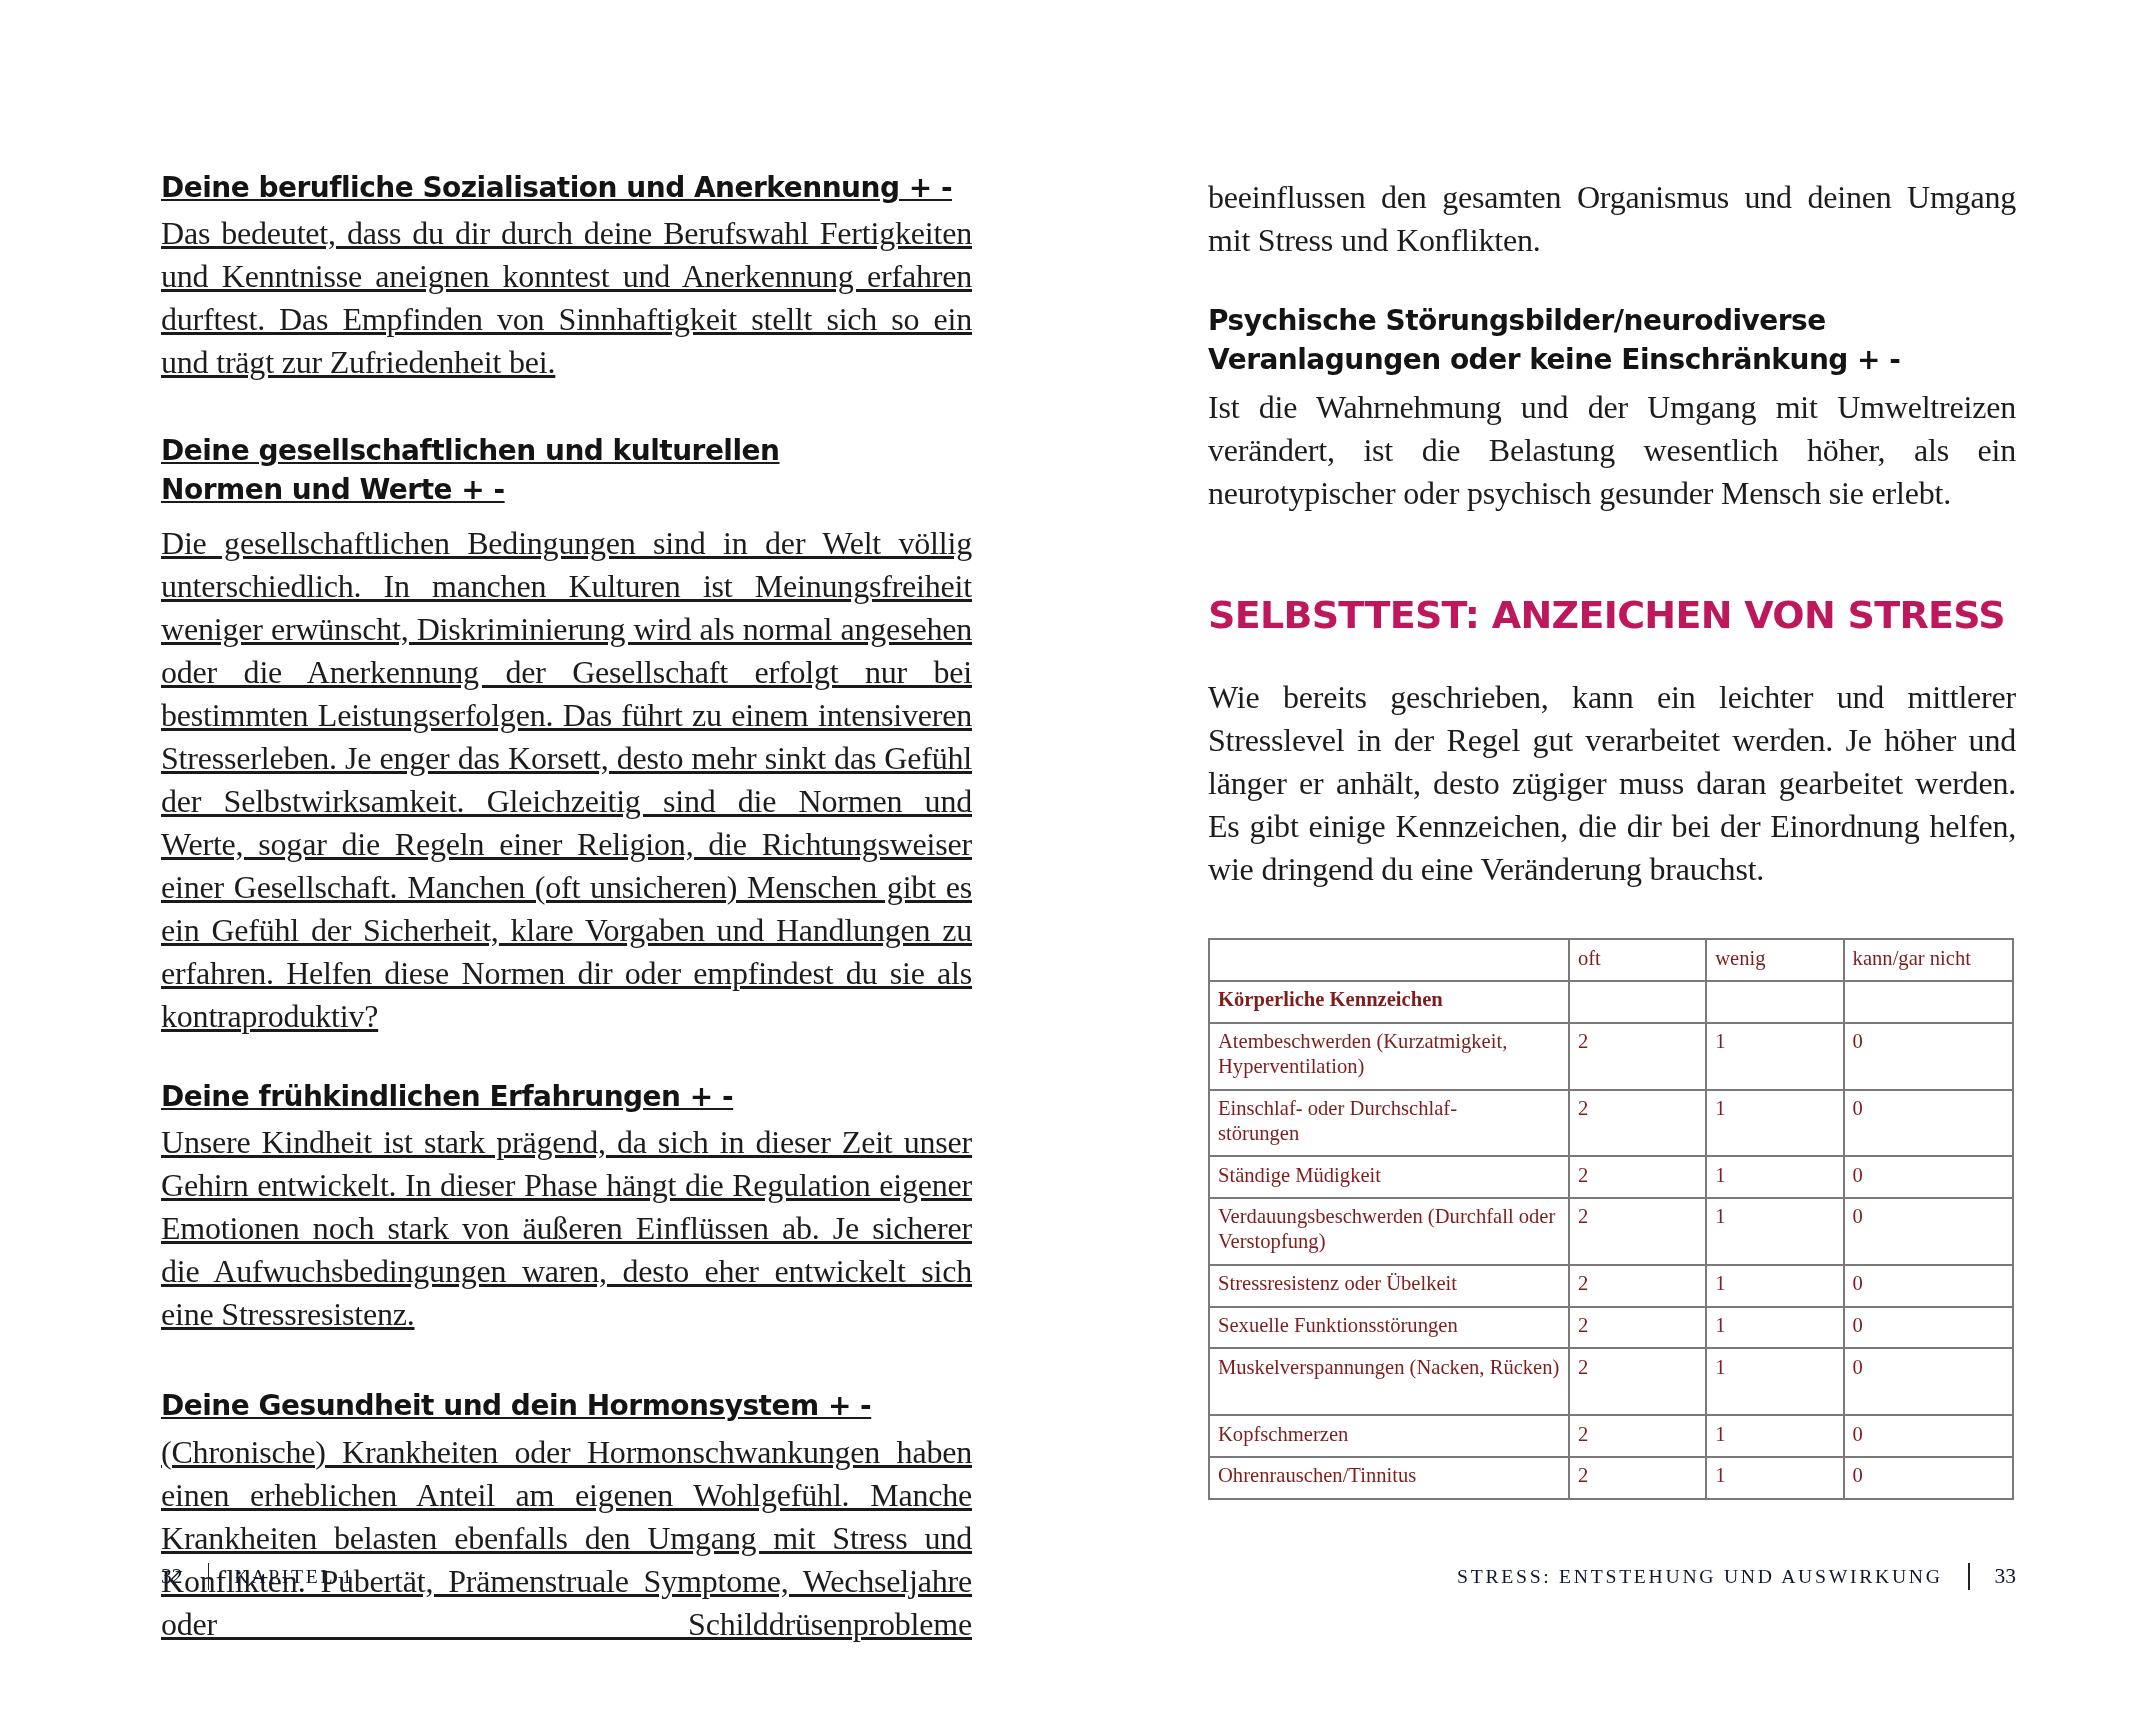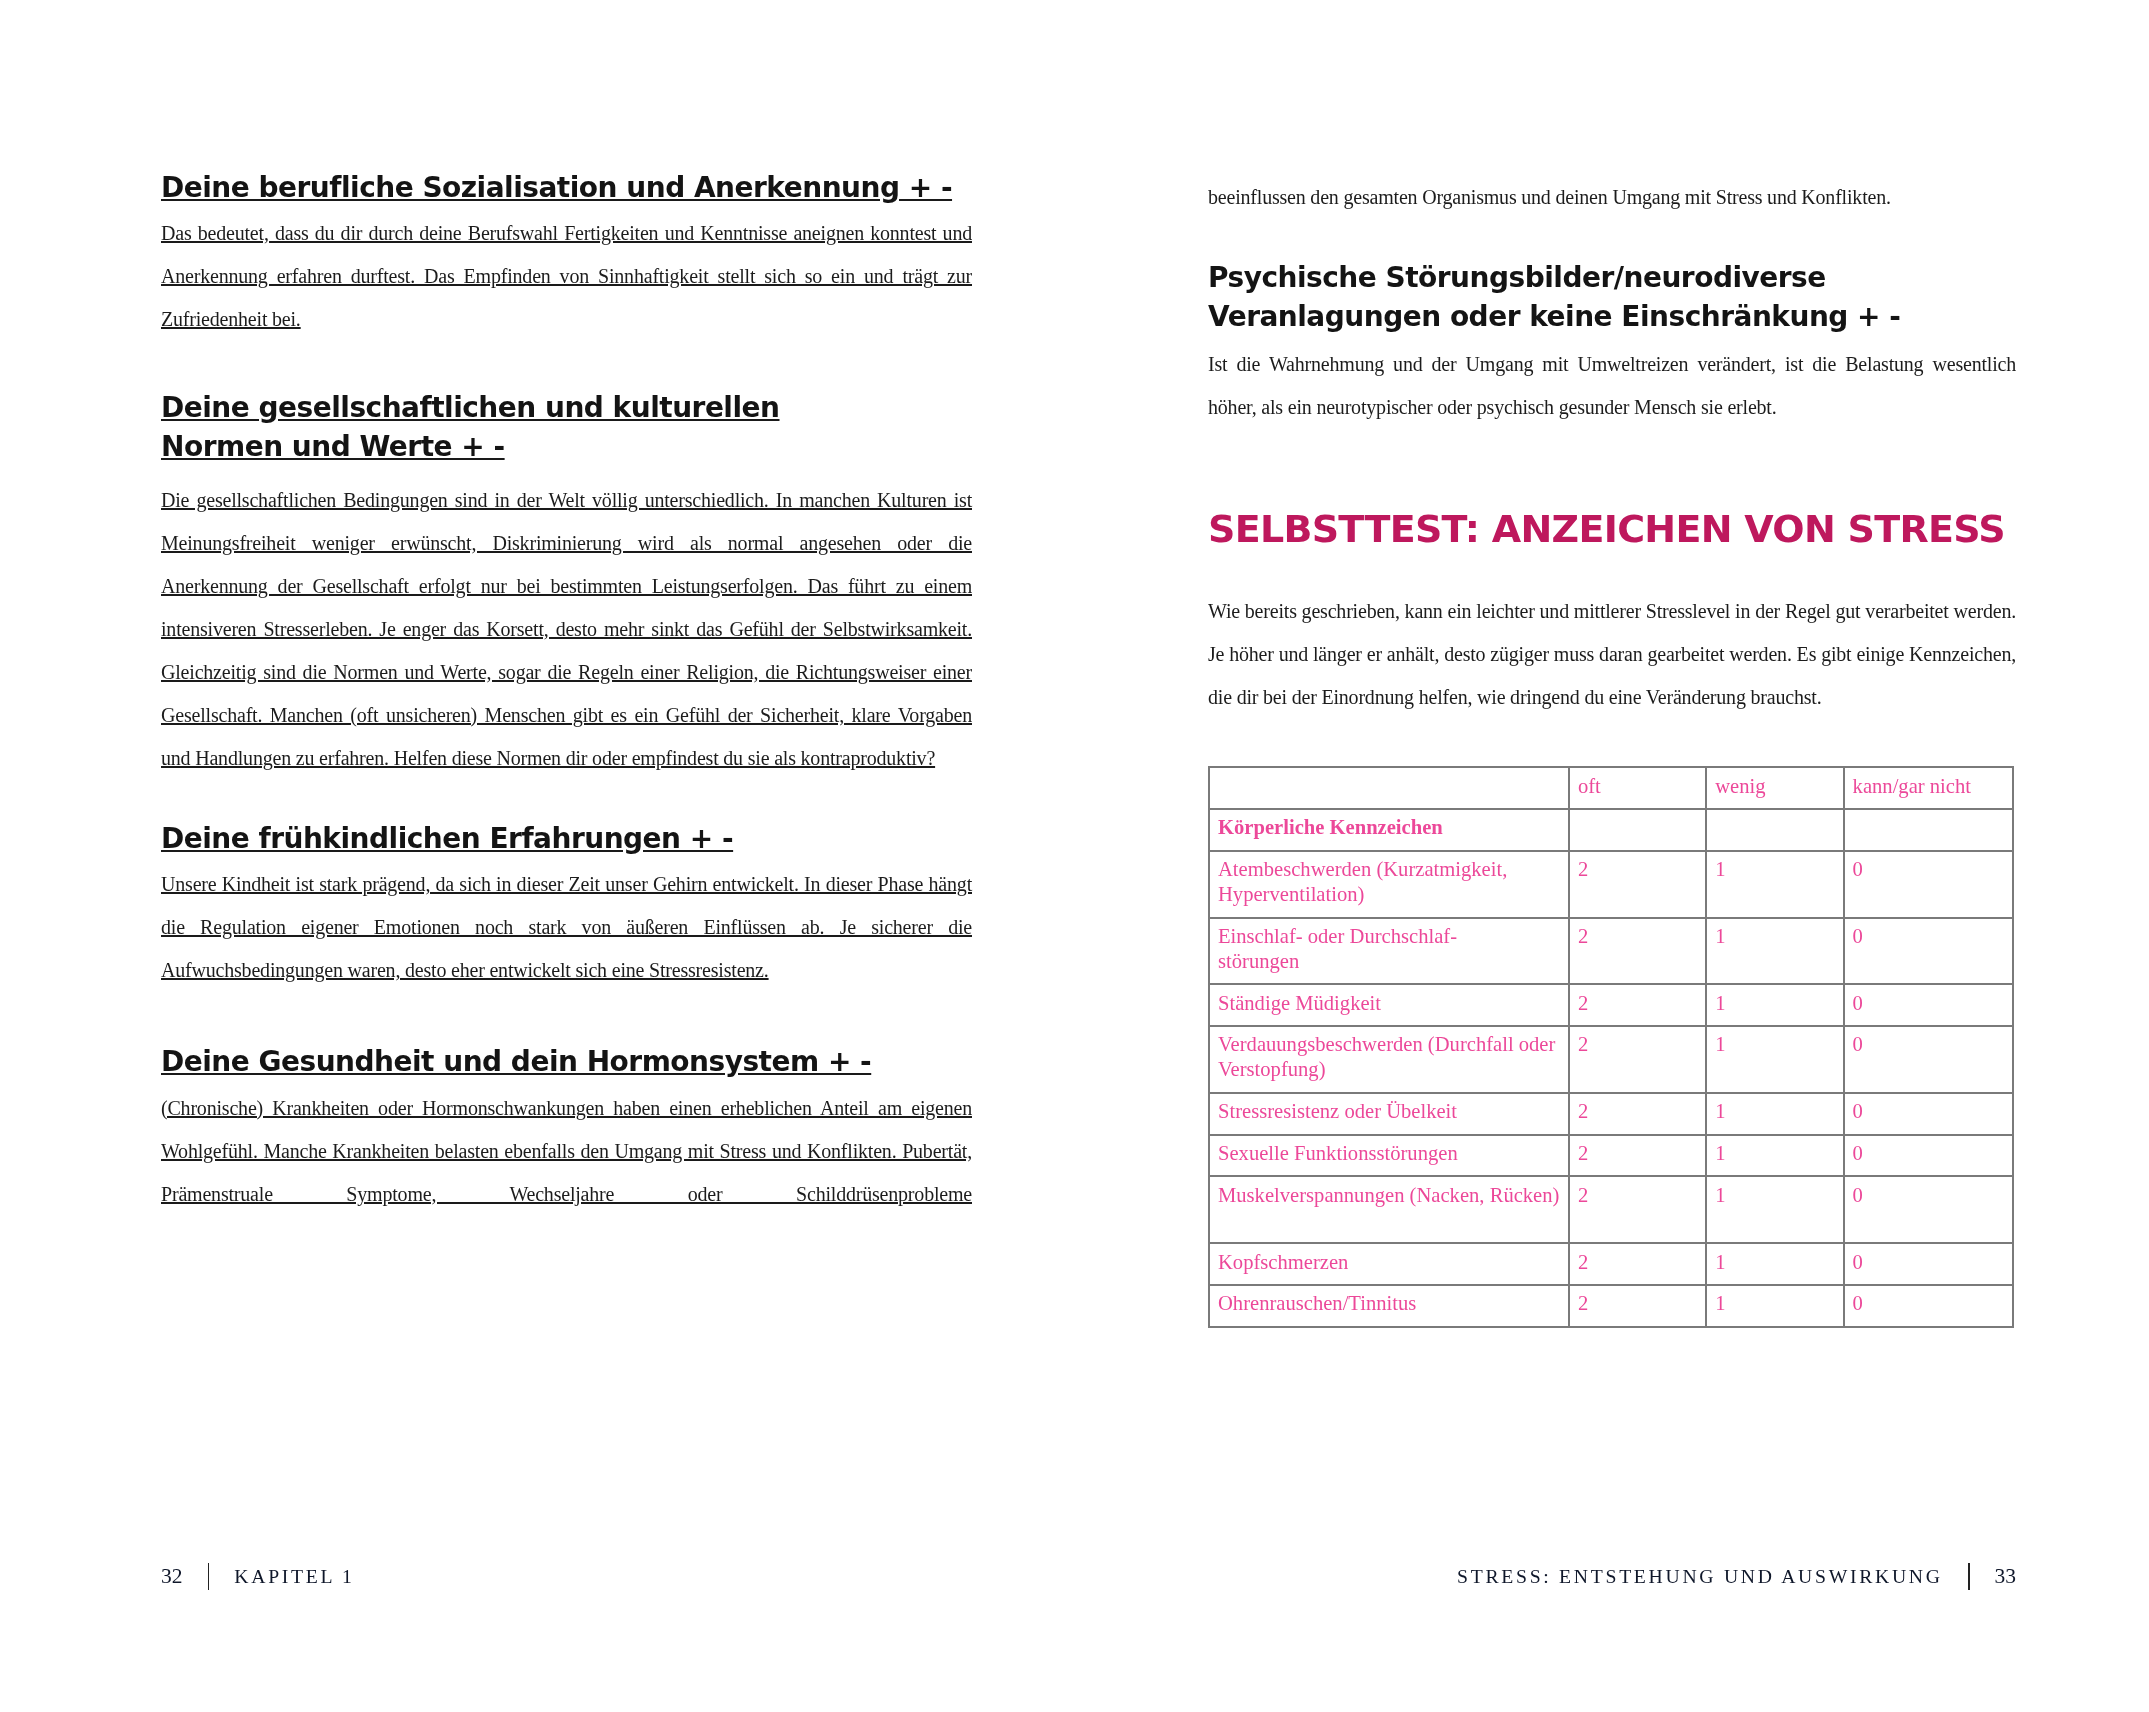--- a/index.html
+++ b/index.html
@@ -6,28 +6,28 @@
   body { width: 2149px; height: 1712px; position: relative; overflow: hidden; color: #1a1a1a; }
   .page { position: absolute; top: 0; height: 1712px; }
   .page-left { left: 0; width: 1075px; }
   .page-right { left: 1075px; width: 1075px; }
 
   .col { position: absolute; }
   .col-left { left: 161px; top: 168px; width: 811px; }
   .col-right { left: 133px; top: 176px; width: 808px; }
 
   .h { font-family: "DejaVu Sans", sans-serif; font-weight: bold; font-size: 28px; line-height: 39px; letter-spacing: -0.5px; color: #141414; margin: 0; }
-  .p { font-family: "Liberation Serif", serif; font-size: 20px; line-height: 43px; margin: 0; text-align: justify; color: #1c1c1c; letter-spacing: -0.2px; }
+  .p { font-family: "Liberation Serif", serif; font-size: 32px; line-height: 43px; margin: 0; text-align: justify; color: #1c1c1c; letter-spacing: -0.2px; }
   .h + .p { margin-top: 5.4px; }
 
   .sec { margin-bottom: 36px; text-decoration: underline; }
 
   .selbst-title { font-family: "DejaVu Sans", sans-serif; font-weight: bold; font-size: 38px; letter-spacing: -0.7px; margin: 0; color: #be185d; line-height: 39px; }
 
-  table.kz { border-collapse: collapse; width: 806px; font-family: "Liberation Serif", serif; font-size: 20.6px; line-height: 25px; color: #ec4899; }
+  table.kz { border-collapse: collapse; width: 806px; font-family: "Liberation Serif", serif; font-size: 20.6px; line-height: 25px; color: #7f1d1d; }
   table.kz td { border: 2.2px solid #7a7a7a; padding: 5.4px 8px 5.4px 8px; vertical-align: top; }
   table.kz td.c0 { width: 343px; }
   table.kz td.c1 { width: 120px; }
   table.kz td.c2 { width: 120px; }
   table.kz td.c3 { width: 152px; }
   table.kz tr.head td { height: 29px; }
   table.kz tr.section td { height: 29px; }
   table.kz tr.single td { height: 29px; }
   table.kz tr.double td { height: 54px; }
   .cat { font-weight: bold; }

